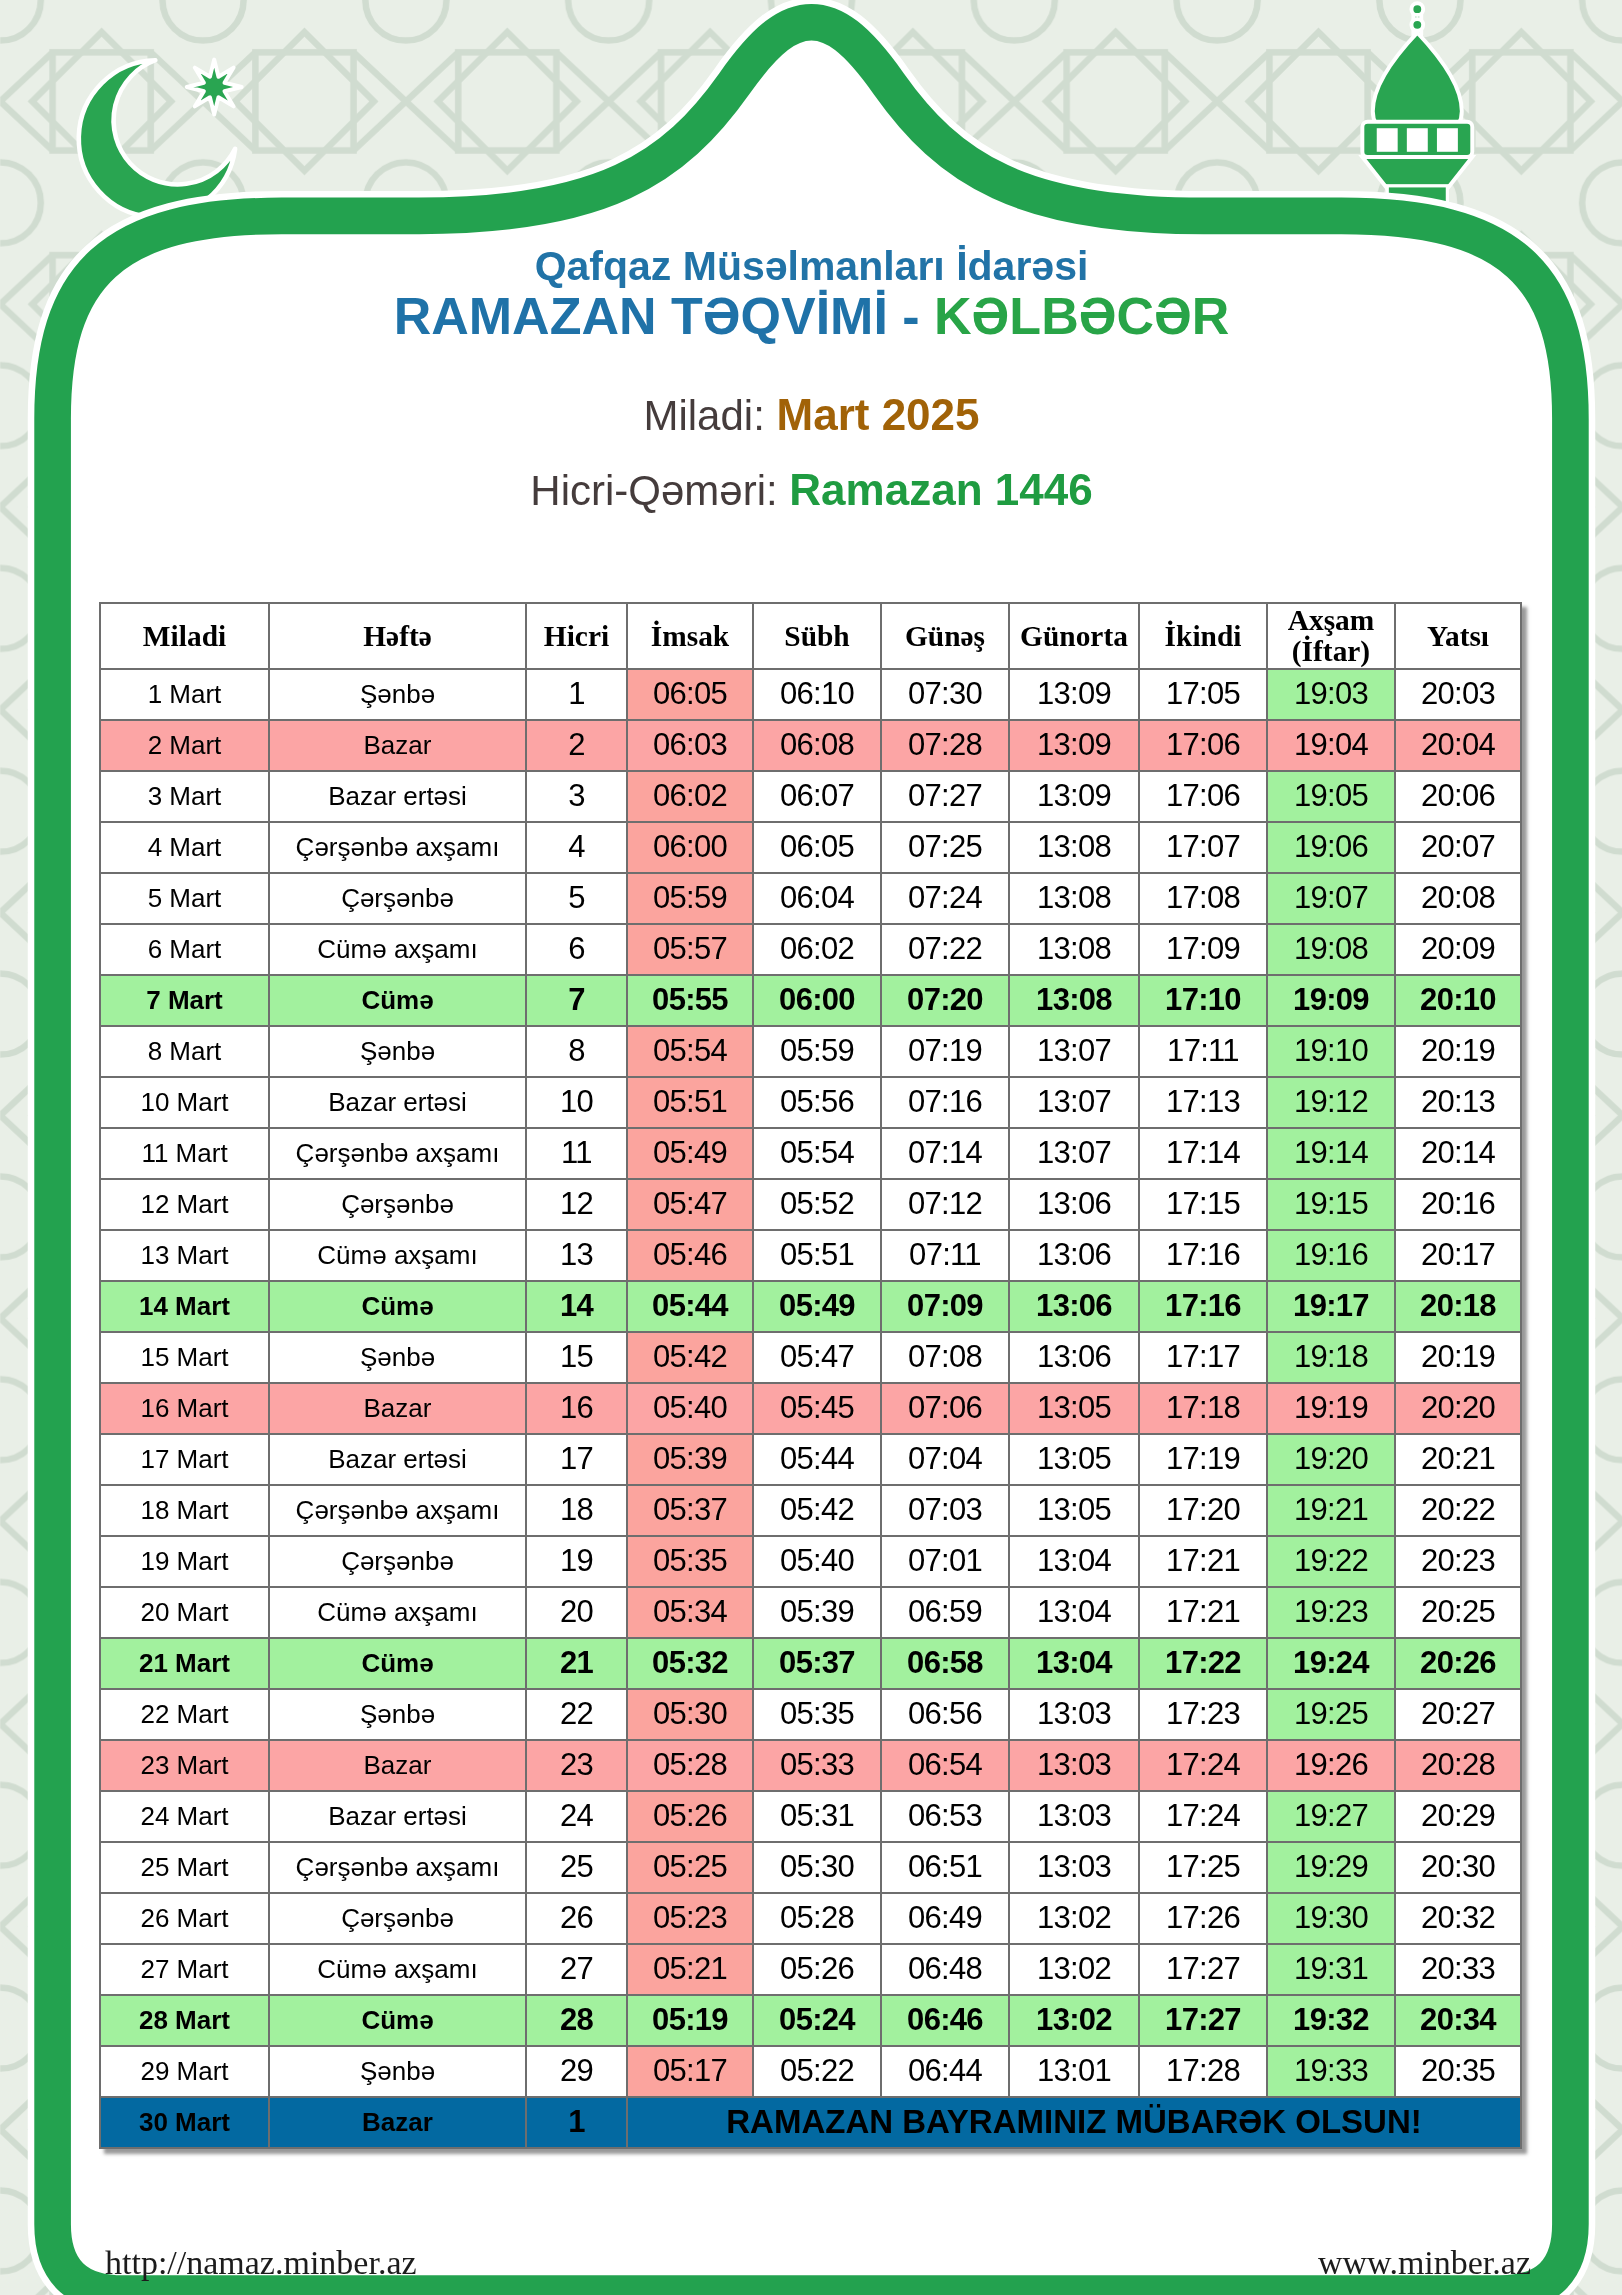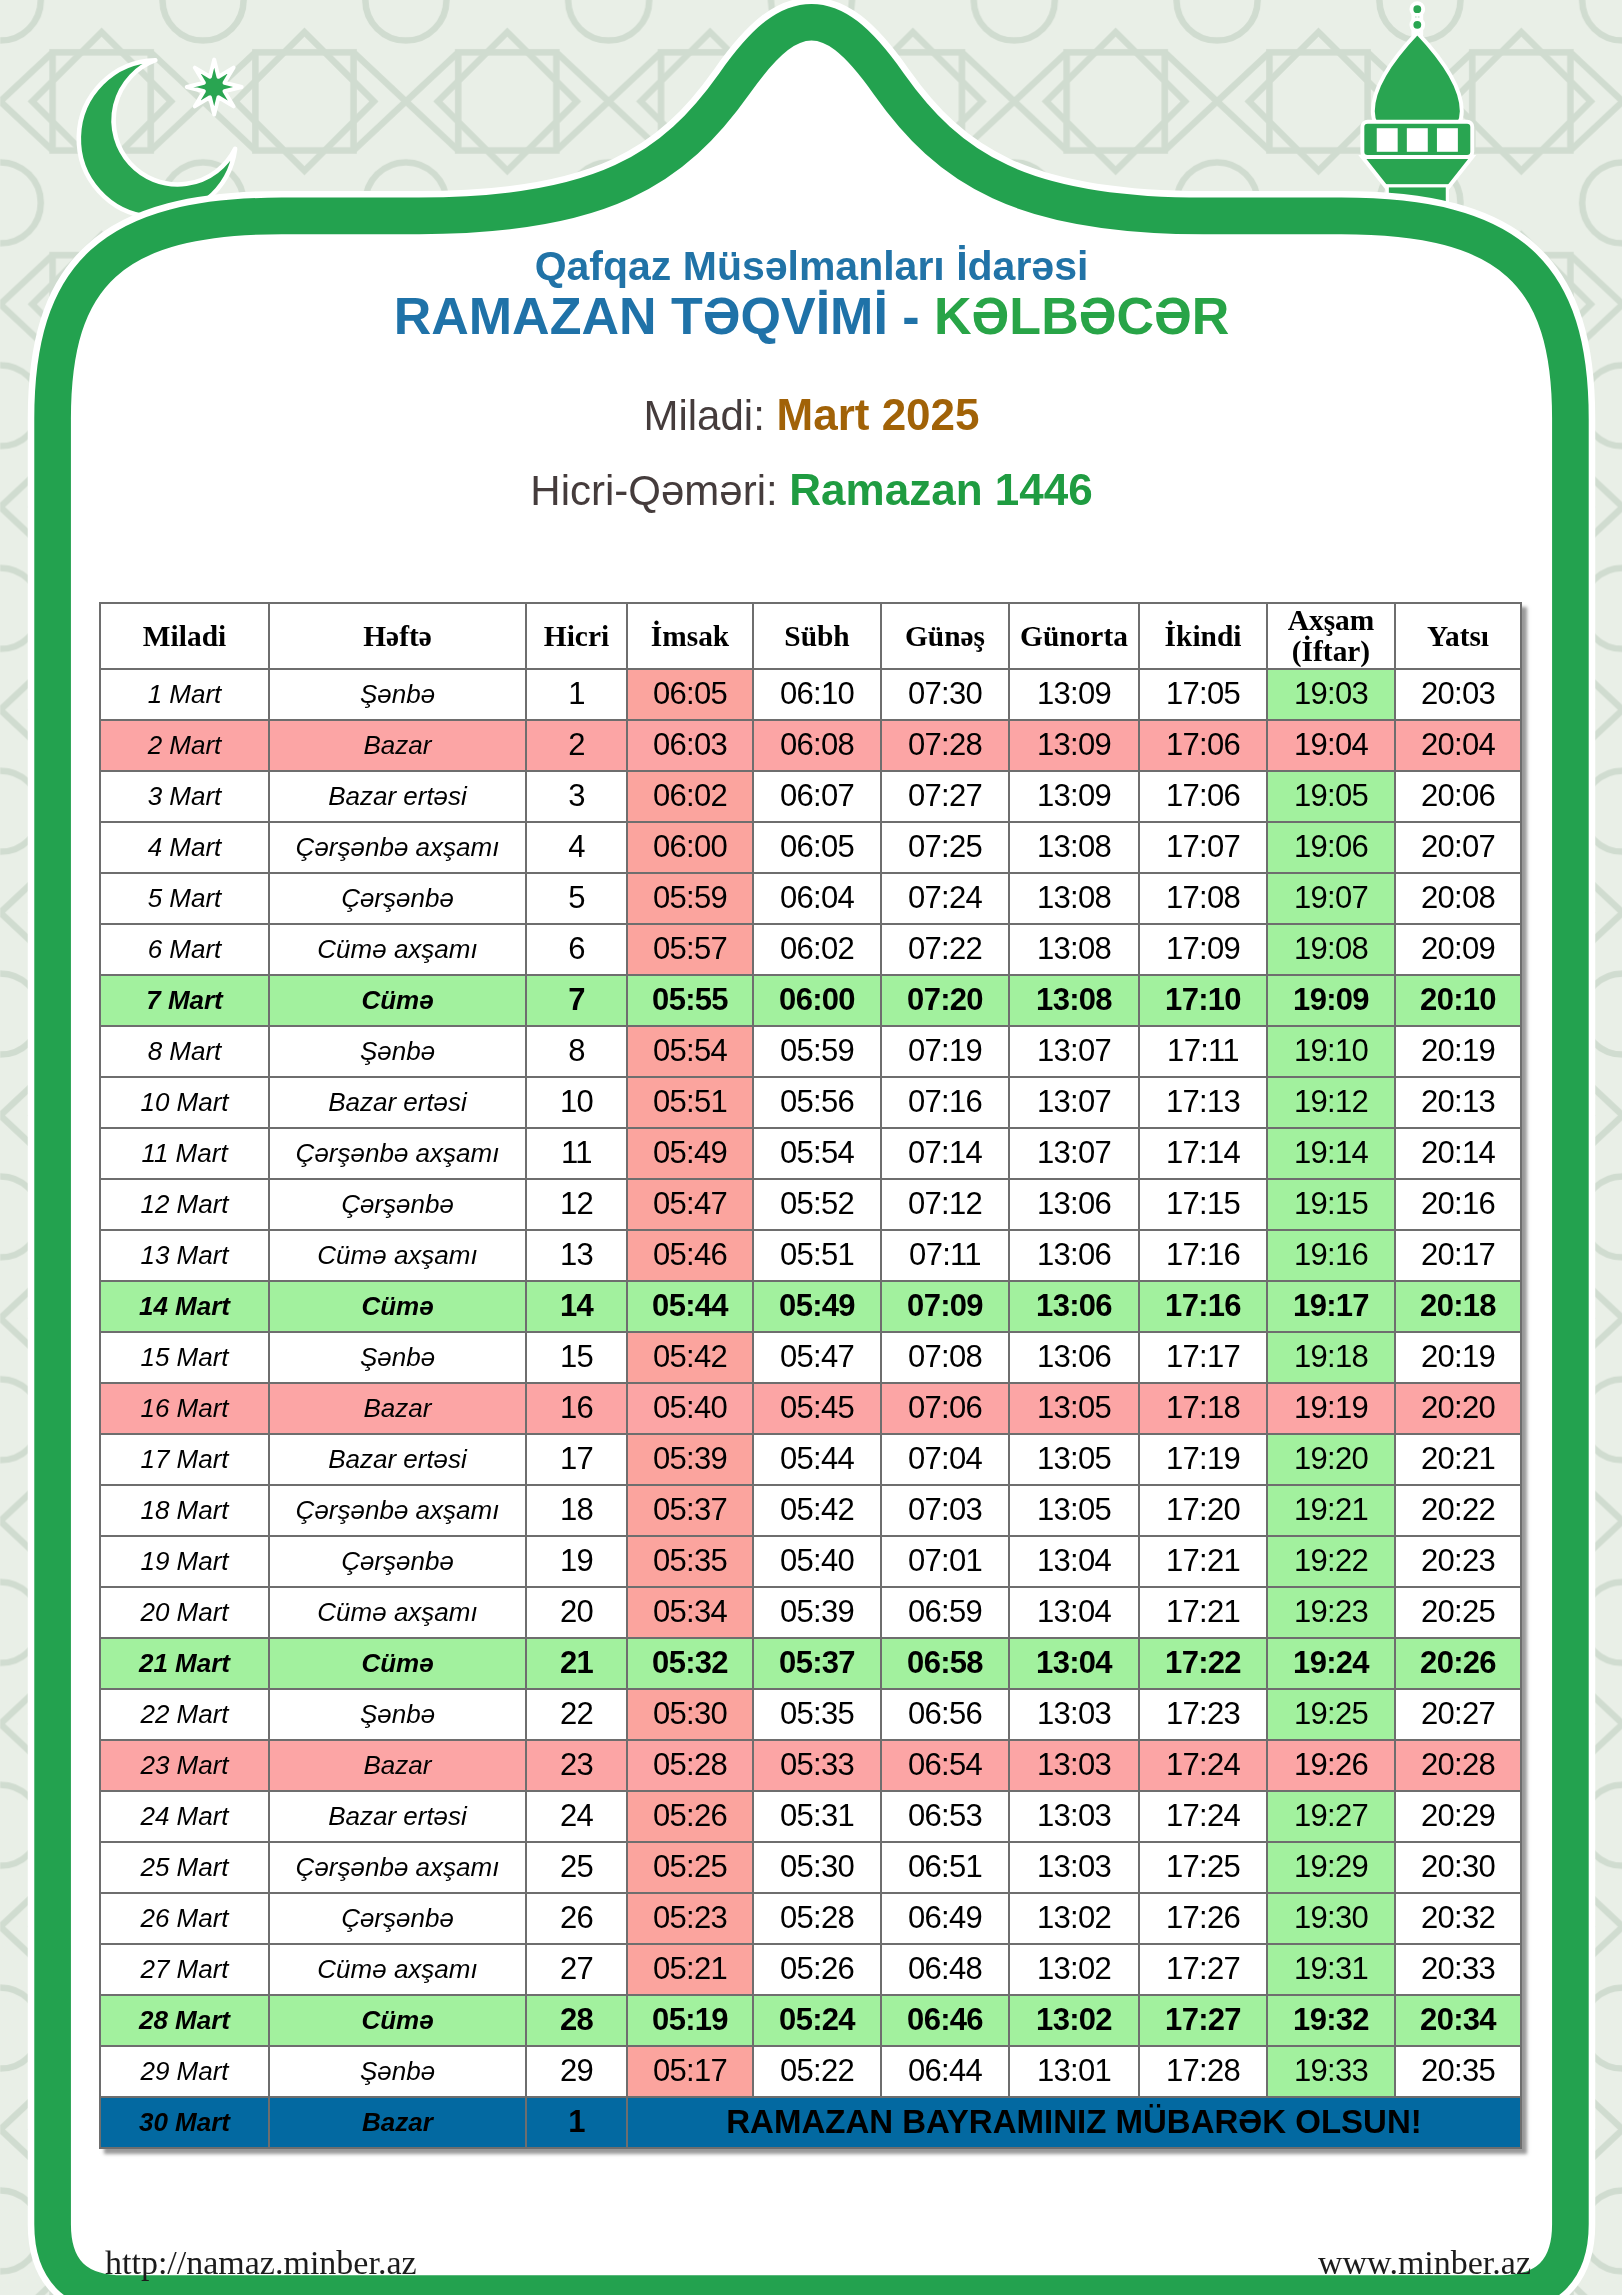--- a/index.html
+++ b/index.html
@@ -23,21 +23,21 @@
     border-collapse:collapse;background:#fff;
     box-shadow:4.6px 5.2px 3.3px rgba(70,70,70,.55);
     table-layout:fixed;
     margin-top:35px;
   }
   th,td{border:2.6px solid #6e6e6e;text-align:center;vertical-align:middle;overflow:hidden;}
   thead tr{height:63px;}
   tbody tr{height:51px;}
   th{font-family:"Liberation Serif",serif;font-weight:bold;font-size:29.4px;line-height:1.04;background:#fff;color:#000;padding:1.3px 0;}
   td{font-size:31px;letter-spacing:-0.7px;color:#000;}
-  td.c-miladi,td.c-hefte{font-size:26px;letter-spacing:0;font-style:italic;}
+  td.c-miladi,td.c-hefte{font-size:26px;letter-spacing:0;}
   tr.sunday td{background:#fca5a5;}
   tr.friday td{background:#a2f19e;font-weight:bold;}
   tr.eid td{background:#0369a1;font-weight:bold;}
   td.imsak{background:#fba49e;}
   td.aksam{background:#a2f19e;}
   td.msg{font-size:33px;font-weight:bold;letter-spacing:0;}
 
   .footer{position:absolute;top:2244px;z-index:2;font-family:"Liberation Serif",serif;font-size:34px;color:#1c1c1c;}
   .footer-left{left:105px;}
   .footer-right{right:92px;}

